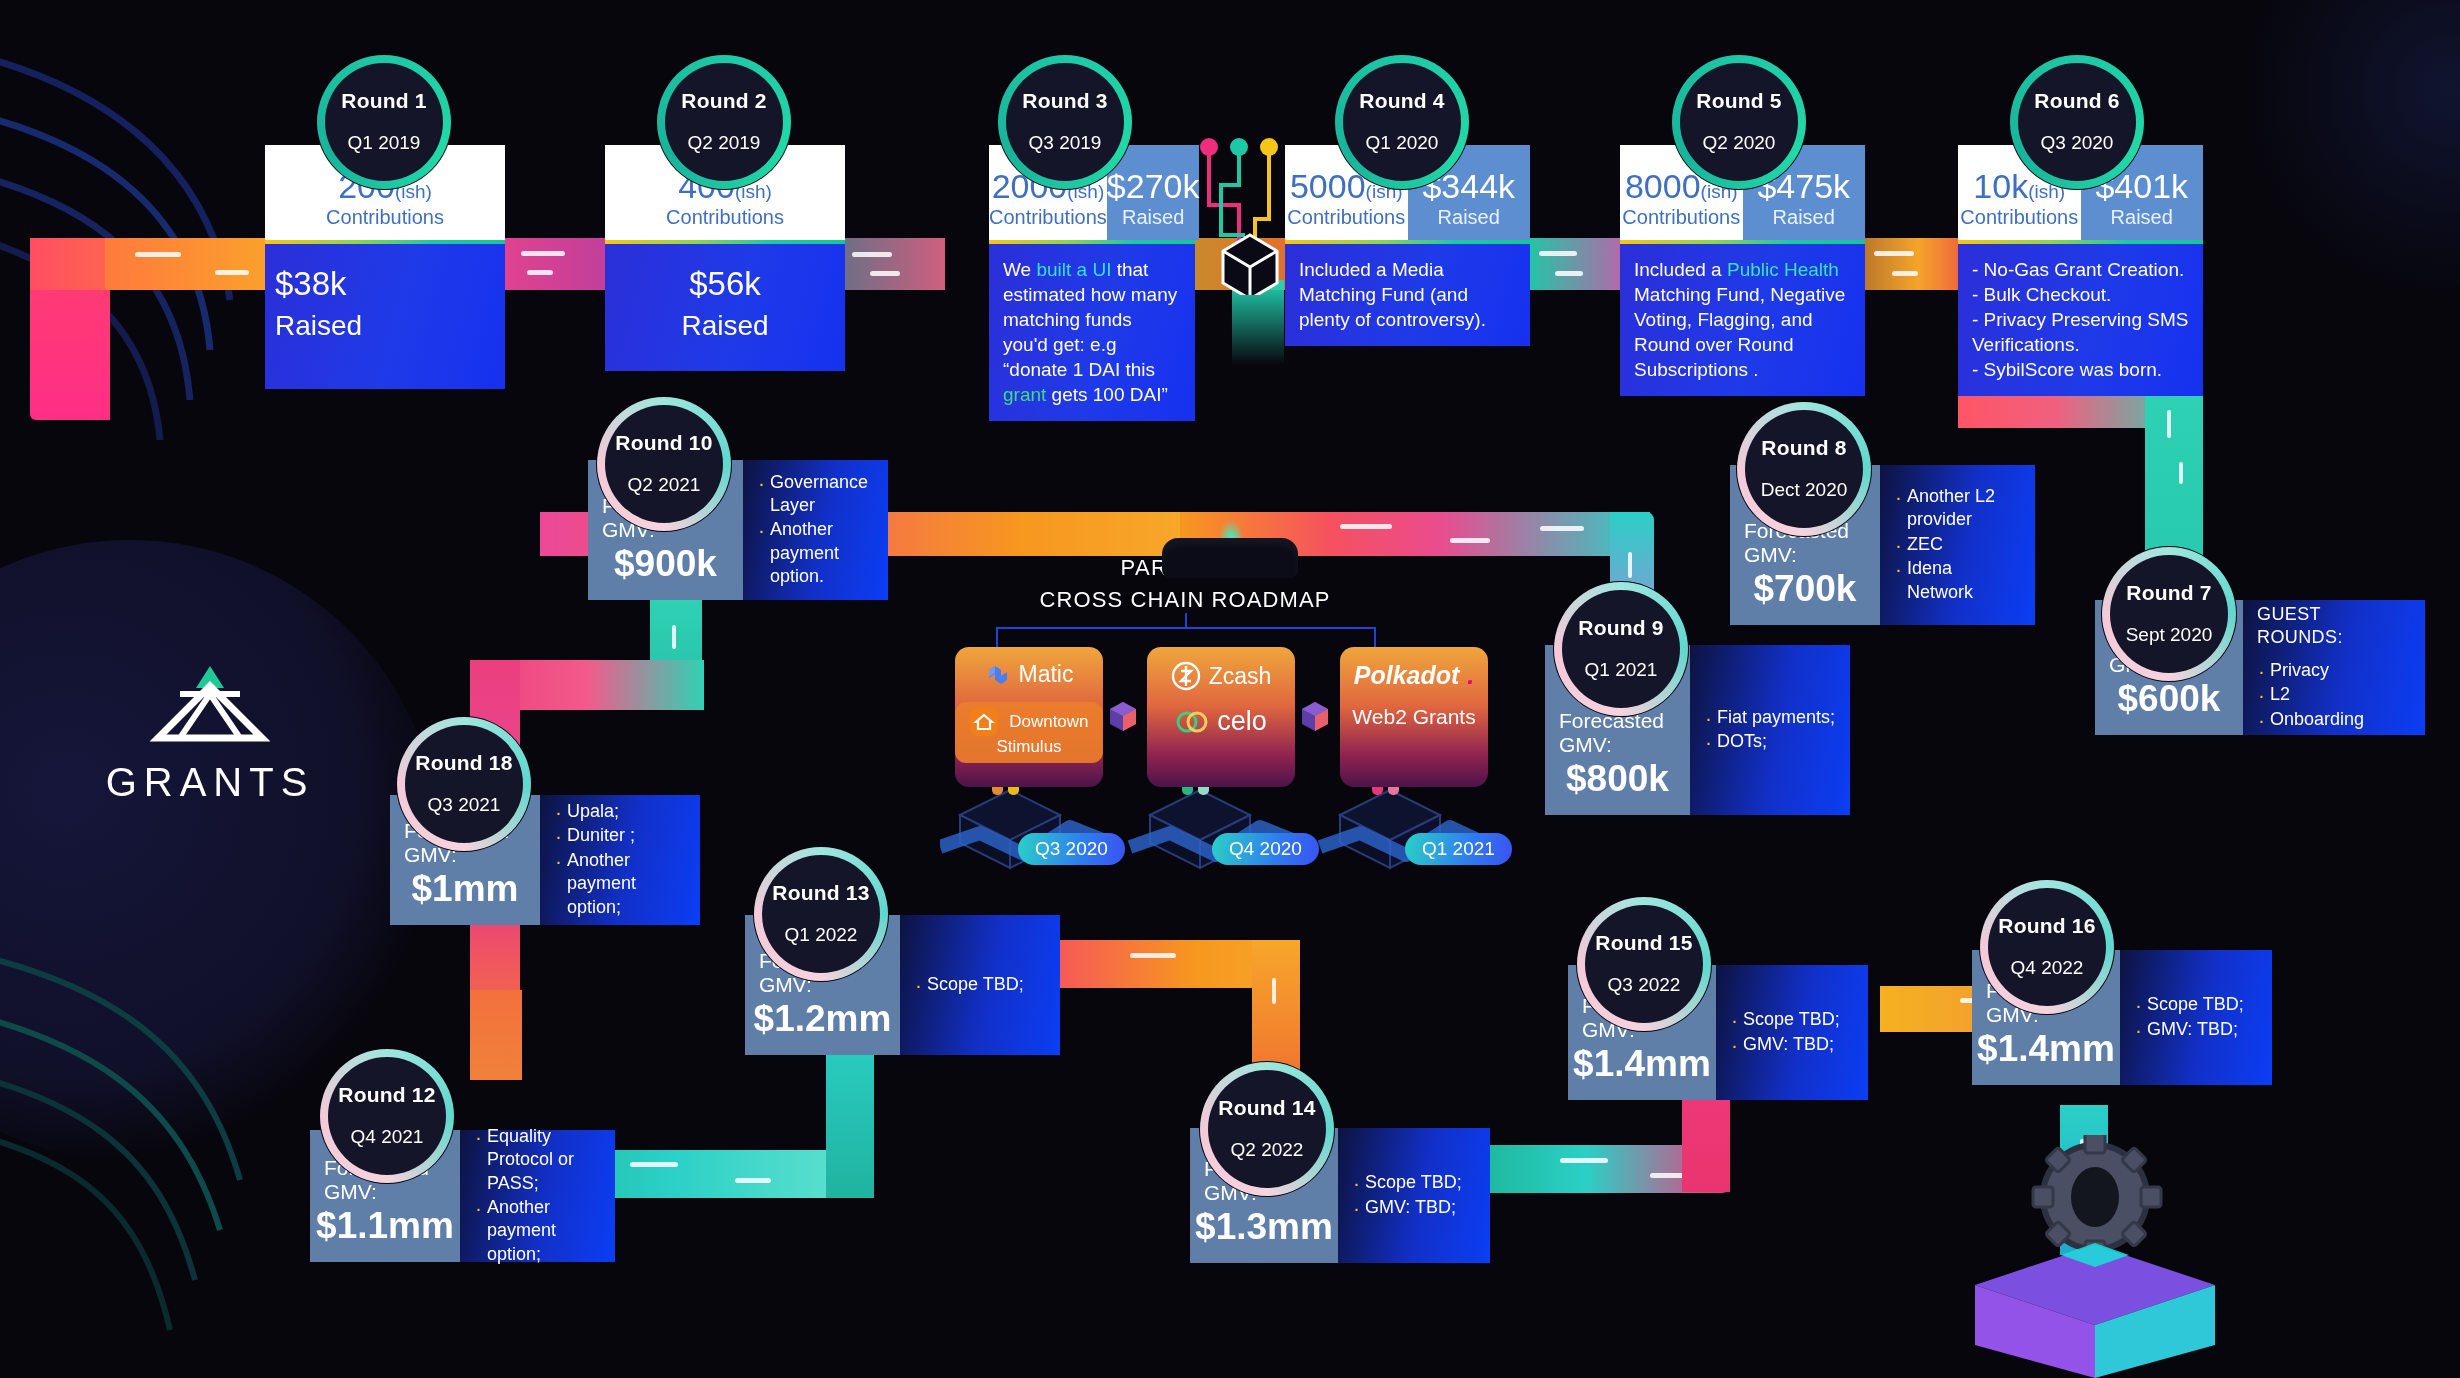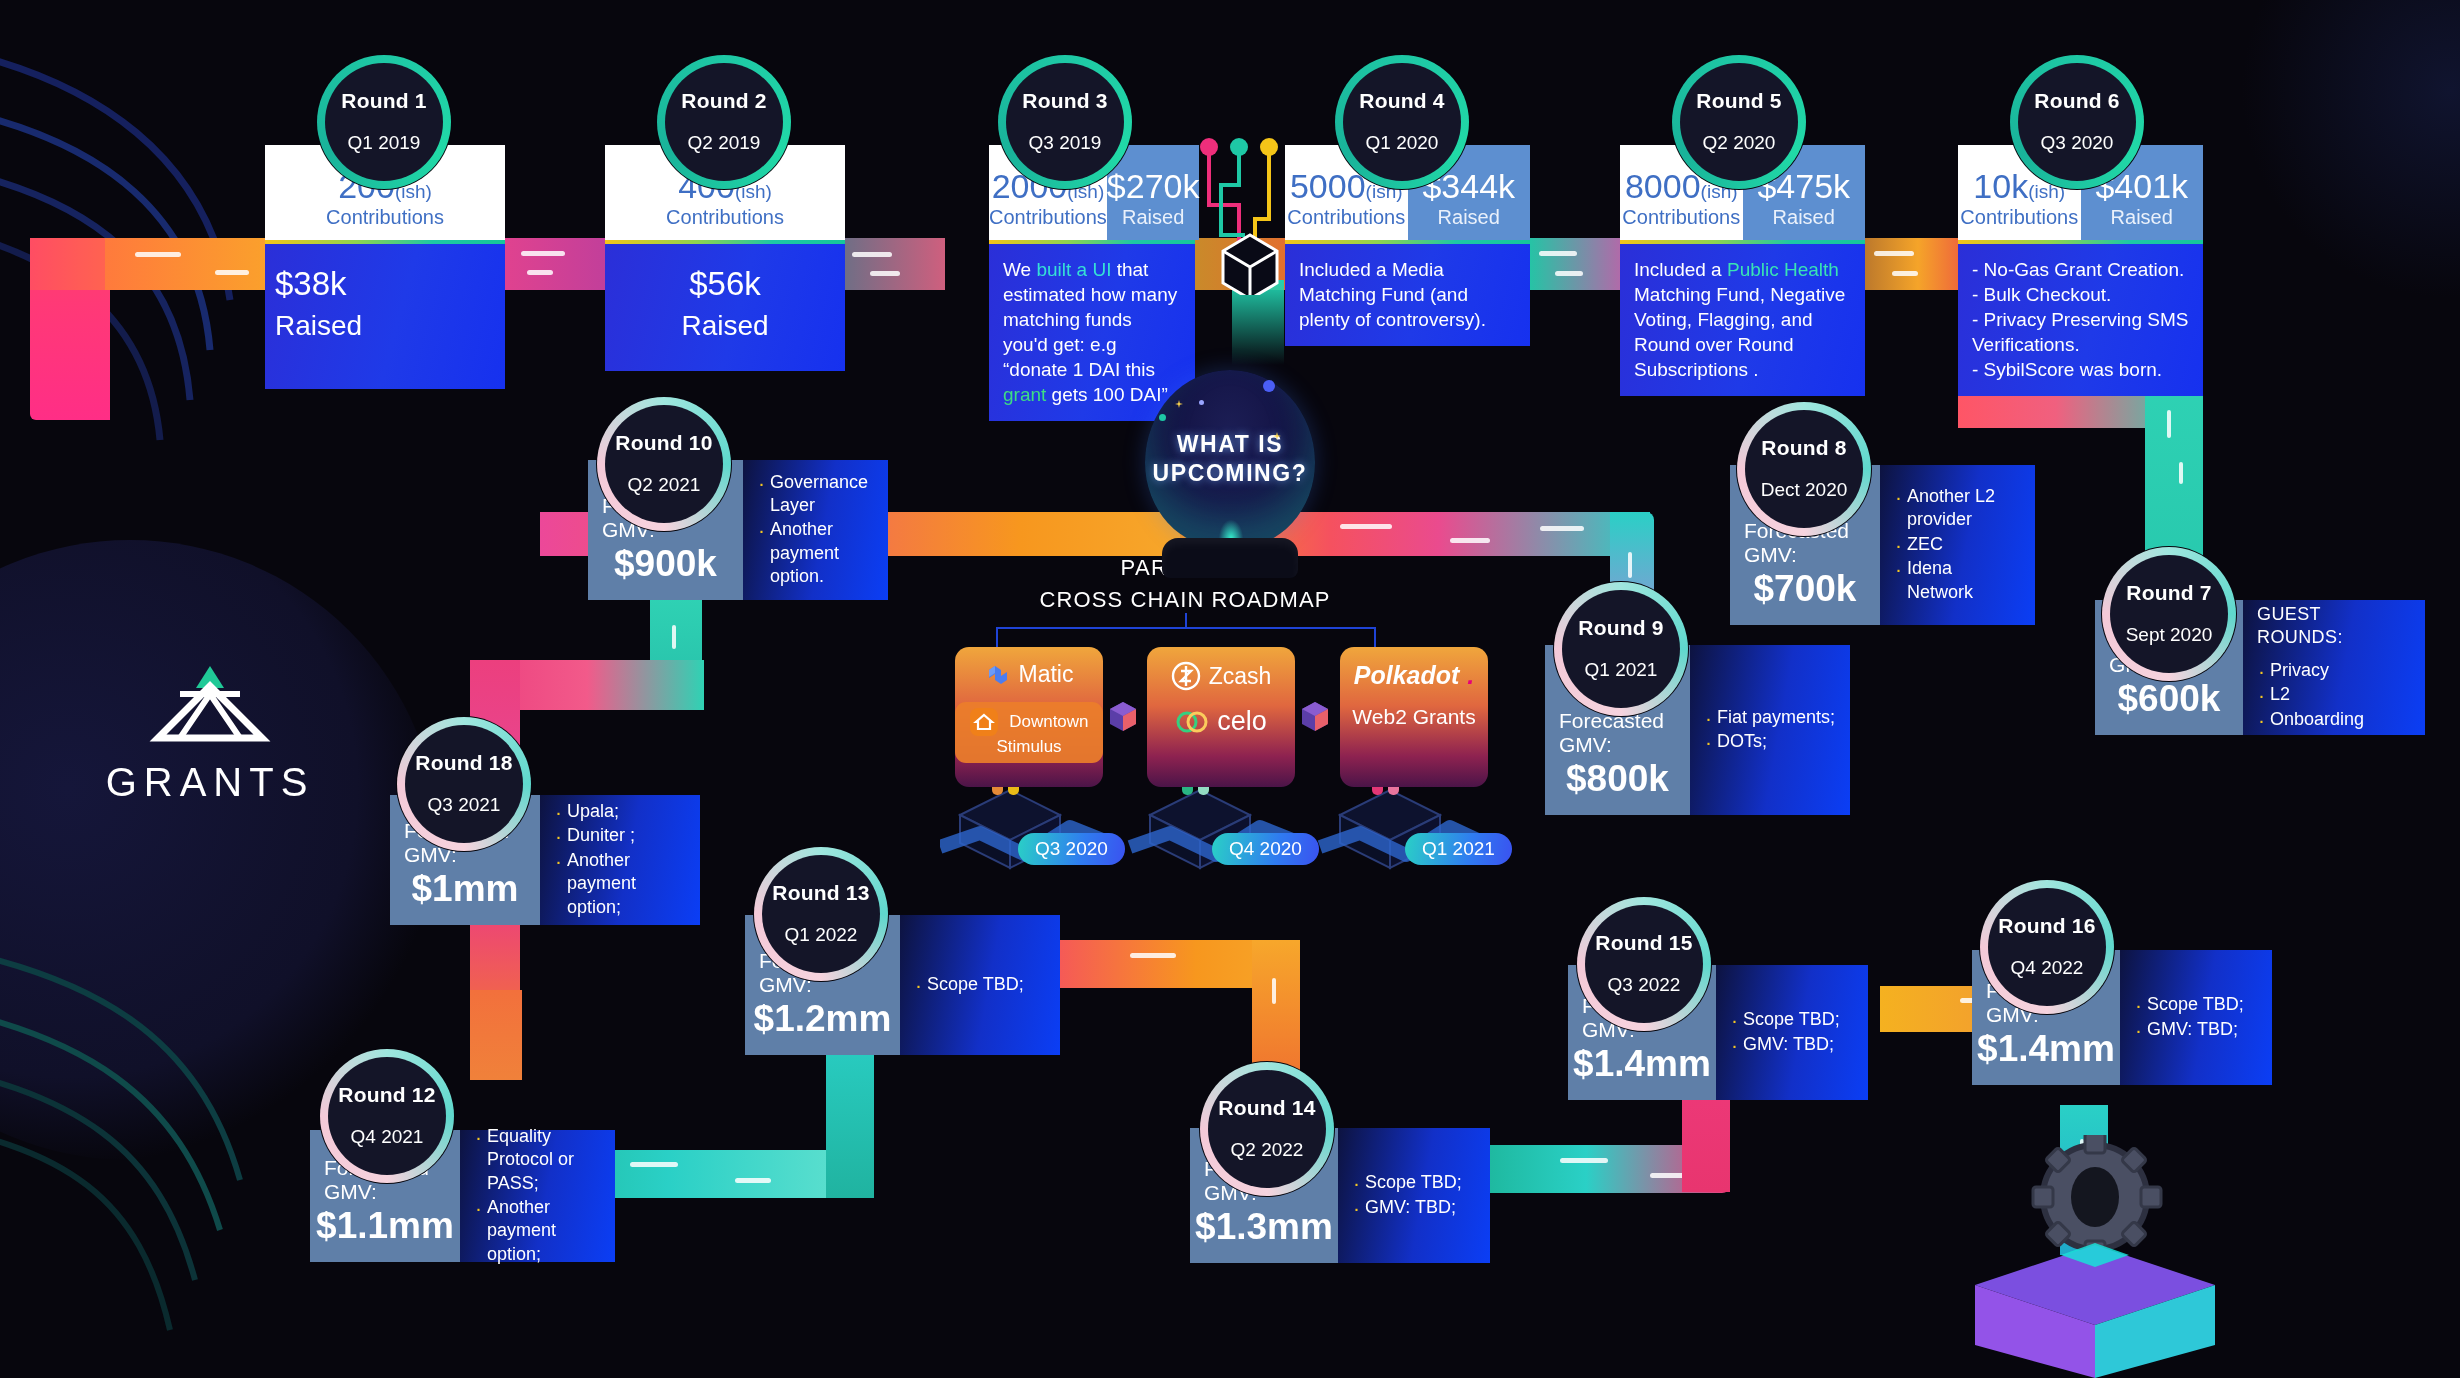--- a/index.html
+++ b/index.html
@@ -568,31 +568,20 @@
     <circle cx="74" cy="12" r="9" fill="#f5c518"></circle>
     <path d="M14 20 V70 H44 V110 H56" stroke="#ee2e7b" stroke-width="4" fill="none"></path>
     <path d="M44 20 V50 H26 V100 H50" stroke="#1ec8a5" stroke-width="4" fill="none"></path>
     <path d="M74 20 V84 H60 V108" stroke="#f5c518" stroke-width="4" fill="none"></path>
     <path d="M55 100 L82 116 V148 L55 164 L28 148 V116 Z" fill="#090a16" stroke="#fff" stroke-width="3"></path>
     <path d="M28 116 L55 132 L82 116 M55 132 V164" stroke="#fff" stroke-width="3" fill="none"></path>
   </svg>
   <div class="pipe" style="left:1232px; top:280px; width:52px; height:85px; background:linear-gradient(180deg,#22d3b0 0%, rgba(34,211,176,0) 100%); z-index:10;"></div>
 
   <div id="upcoming" style="left:1145px; top:370px; width:175px; height:215px;">
-    <div class="bulb">
-      <div class="txt">
-        <span>WHAT IS</span><br>
-        <span>UPCOMING?</span>
-      </div>
-      <span class="spark" style="left:30px; top:30px; width:8px; height:8px; background:#ffd84d; clip-path:polygon(50% 0,60% 40%,100% 50%,60% 60%,50% 100%,40% 60%,0 50%,40% 40%);"></span>
-      <span class="spark" style="left:128px; top:62px; width:8px; height:8px; background:#ffd84d; clip-path:polygon(50% 0,60% 40%,100% 50%,60% 60%,50% 100%,40% 60%,0 50%,40% 40%);"></span>
-      <span class="spark" style="left:14px; top:44px; width:7px; height:7px; background:#1ec8a5; border-radius:50%;"></span>
-      <span class="spark" style="left:118px; top:10px; width:12px; height:12px; background:#4b5ef5; border-radius:50%;"></span>
-      <span class="spark" style="left:54px; top:30px; width:5px; height:5px; background:#9aa6ff; border-radius:50%;"></span>
-    </div>
     <div class="glow"></div>
     <div class="base"></div>
   </div>
 
   <div id="partners" style="left:940px; top:555px; width:500px; height:320px;">
     <div class="ptitle" style="margin-left:-10px;">PARTNERS</div>
     <div class="psub" style="margin-left:-10px;">CROSS CHAIN ROADMAP</div>
     <div class="bracket" style="left:56px; top:72px; width:380px; height:22px;"></div>
     <div style="position:absolute; left:245px; top:58px; width:2px; height:16px; background:#1f43d6;"></div>
   </div>

